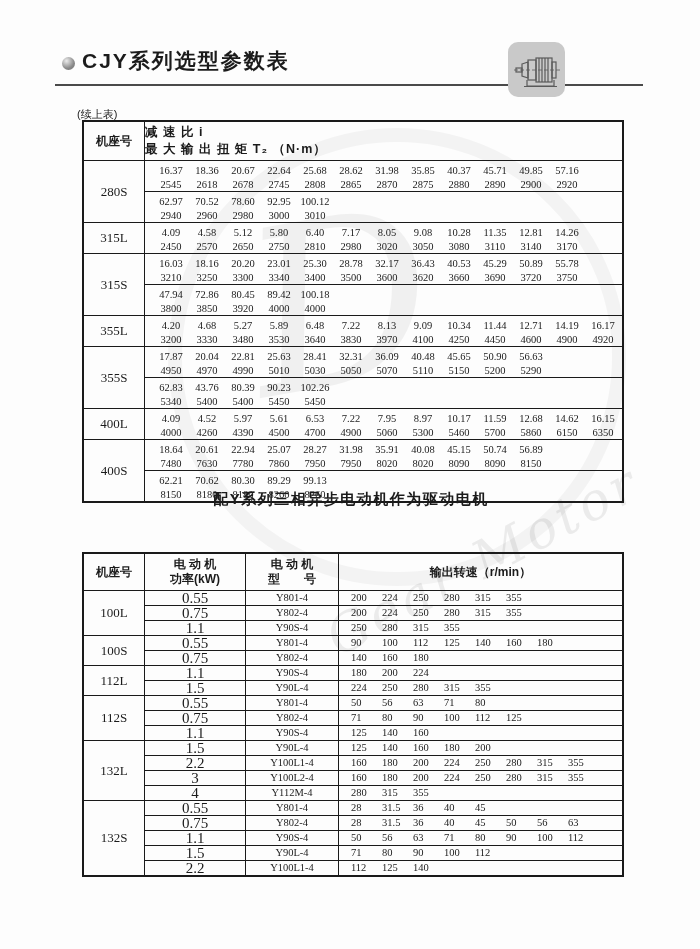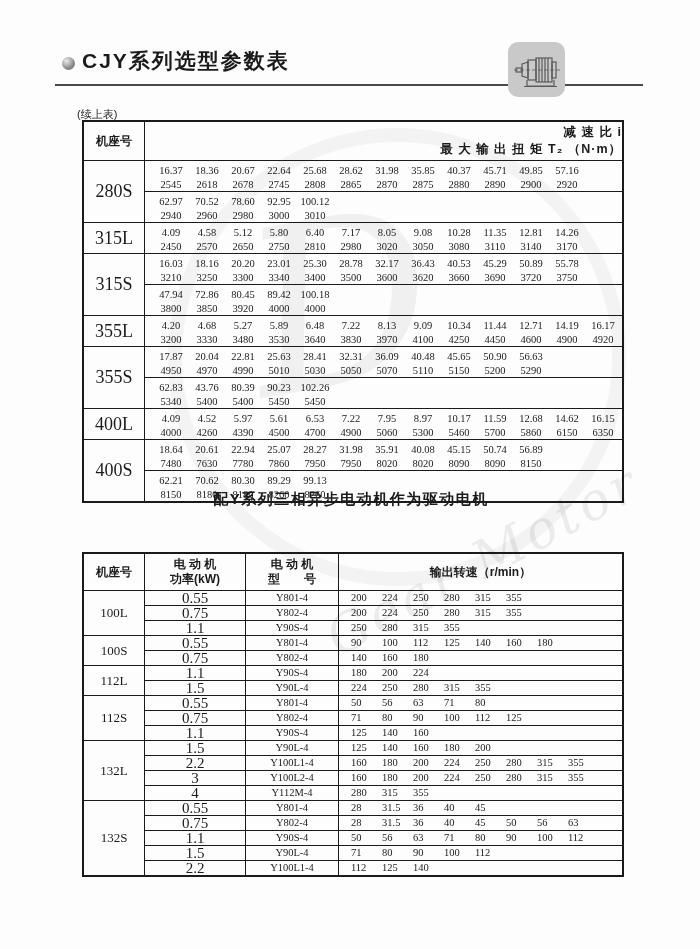--- a/index.html
+++ b/index.html
@@ -22,26 +22,26 @@
          letter-spacing:2px;z-index:2;}
   .rule{position:absolute;left:55px;top:84px;width:588px;height:2px;background:#4a4a4a;z-index:1;}
   .icon-box{position:absolute;left:508px;top:42px;width:57px;height:55px;background:#c9c9c9;
             border-radius:10px;display:flex;align-items:center;justify-content:center;z-index:2;}
   .note{position:absolute;left:77px;top:107px;font-size:11px;z-index:2;}
   
   .t1{position:absolute;left:82px;top:120px;width:538px;border:2px solid #1a1a1a;z-index:1;}
   .t1-header{display:flex;border-bottom:1px solid #1a1a1a;}
   .t1-h1{width:60px;border-right:1px solid #1a1a1a;display:flex;align-items:center;
          justify-content:center;font-size:12px;font-weight:bold;}
-  .t1-h2{flex:1;text-align:right;padding:2px 0;font-weight:bold;font-size:12.5px;}
+  .t1-h2{flex:1;text-align:left;padding:2px 0;font-weight:bold;font-size:12.5px;}
   .t1-h2 div{line-height:17px;letter-spacing:1px;}
   .t1-row{display:flex;}
   .t1-row + .t1-row{border-top:1px solid #1a1a1a;}
   .t1-label{width:60px;border-right:1px solid #1a1a1a;display:flex;align-items:center;
-            justify-content:center;font-family:"Liberation Serif",serif;font-size:18px;}
+            justify-content:center;font-family:"Liberation Serif",serif;font-size:13px;}
   .t1-groups{flex:1;display:flex;flex-direction:column;}
   .t1-group{padding:1px 0 1px 8px;}
   .t1-group + .t1-group{border-top:1px solid #1a1a1a;}
   .t1-line{height:14px;line-height:14px;white-space:nowrap;}
   .t1-cell{display:inline-block;width:36px;text-align:center;
            font-family:"Liberation Serif",serif;font-size:10.5px;}
   
   .sec2-title{position:absolute;left:82px;top:490px;width:538px;text-align:center;
               font-size:15px;font-weight:bold;letter-spacing:1.5px;z-index:1;}
   

